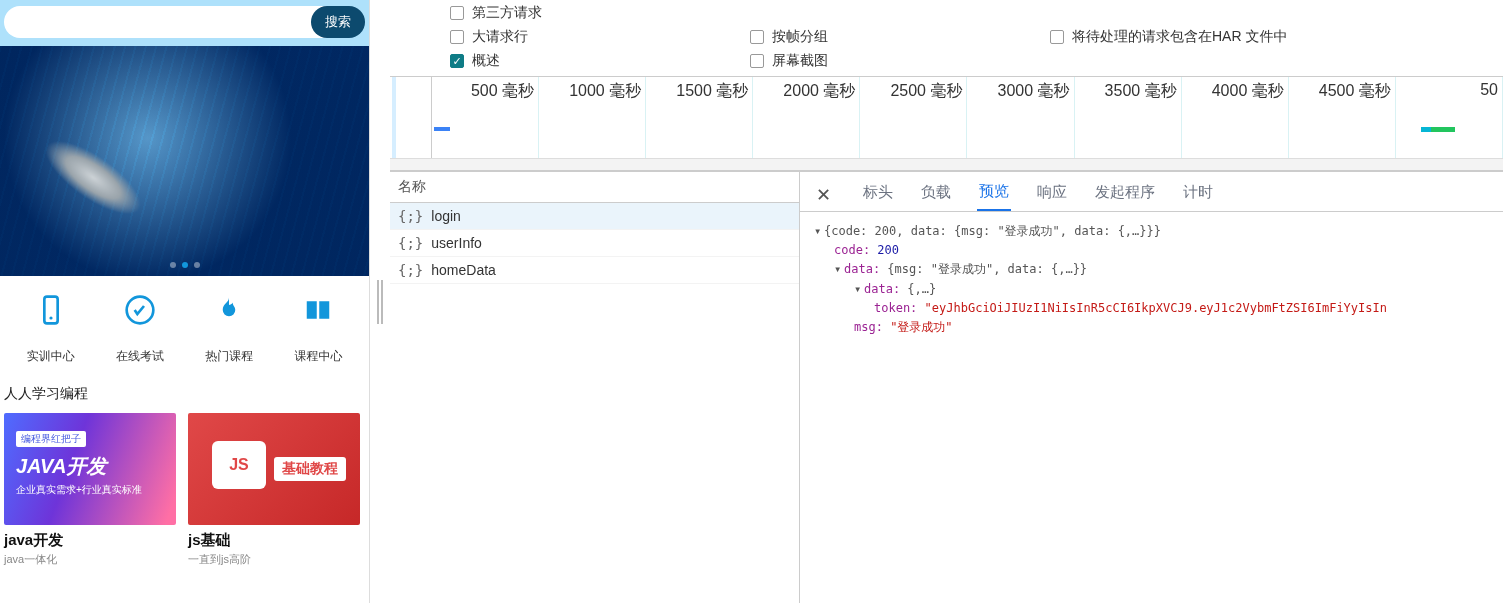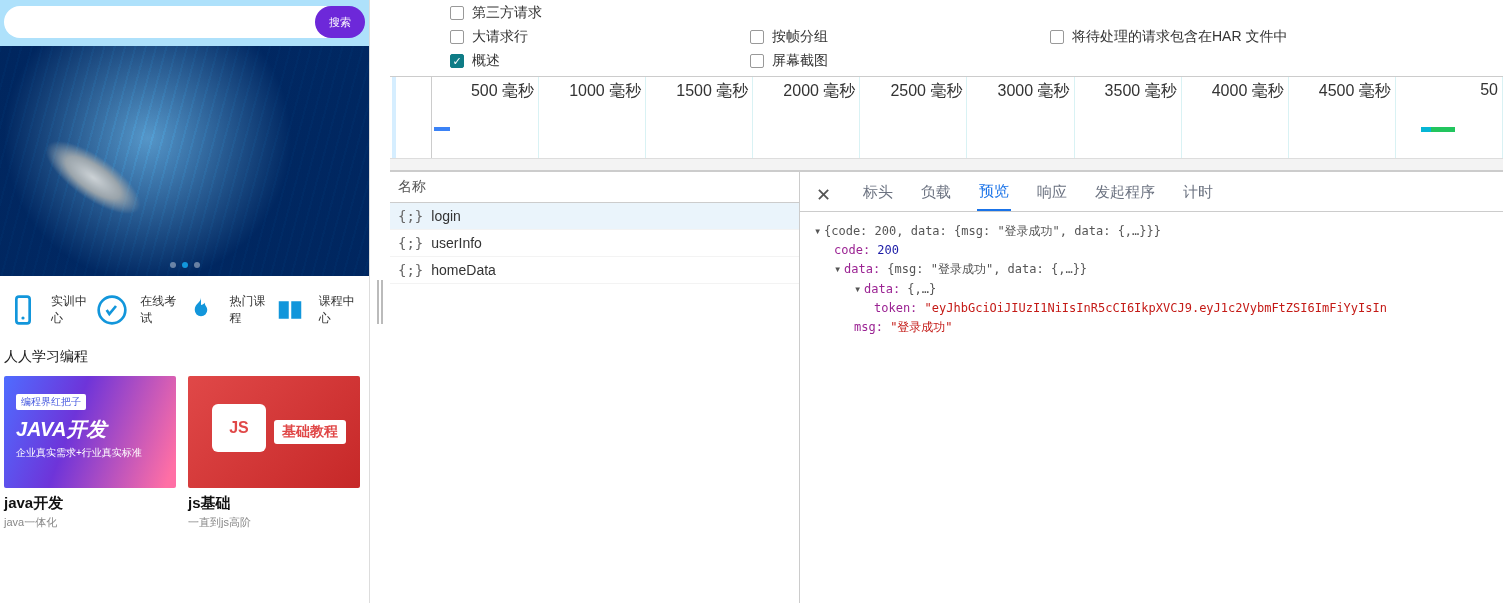--- a/index.html
+++ b/index.html
@@ -3,40 +3,40 @@
 <meta charset="utf-8">
 <style>
 * { margin:0; padding:0; box-sizing:border-box; }
 body { font-family: "Microsoft YaHei", Arial, sans-serif; font-size:13px; color:#333; background:#fff; overflow:hidden; }
 .app { display:flex; width:1503px; height:603px; }
 
 
 .mobile { width:370px; height:100%; background:#fff; border-right:1px solid #ddd; position:relative; }
 .mobile-search-bar { background:#aee1fb; padding:6px 4px 8px 4px; display:flex; align-items:center; }
 .mobile-search-input { flex:1; height:32px; border:none; border-radius:16px 0 0 16px; background:#fff; padding:0 12px; font-size:13px; }
-.mobile-search-btn { height:32px; background:#6d28d9; color:#fff; border:none; border-radius:16px; padding:0 14px; font-size:11px; cursor:pointer; margin-left:-18px; }
+.mobile-search-btn { height:32px; background:#0c4a6e; color:#fff; border:none; border-radius:16px; padding:0 14px; font-size:13px; cursor:pointer; margin-left:-18px; }
 
 .hero { width:100%; height:230px; background:
   radial-gradient(circle at 40% 40%, rgba(120,200,255,0.7) 0%, rgba(0,40,100,0.9) 55%),
   repeating-linear-gradient(105deg, rgba(0,180,255,0.25) 0 2px, rgba(0,0,0,0) 2px 10px),
   linear-gradient(135deg, #04142e 0%, #05244d 50%, #001634 100%);
   position:relative; }
 .hero-dots { position:absolute; bottom:8px; left:50%; transform:translateX(-50%); display:flex; gap:6px; }
 .hero-dot { width:6px; height:6px; border-radius:50%; background:rgba(255,255,255,0.4); }
 .hero-dot.active { background:#1296db; }
 .hero-hand {
   position:absolute; top:45px; left:-10px; width:190px; height:130px;
   background:
     radial-gradient(ellipse 80px 30px at 60% 60%, #ccd2d6 0%, #9aa4ab 40%, rgba(0,0,0,0) 70%);
   transform:rotate(35deg);
   filter:blur(0.5px);
 }
 
 .nav-grid { display:flex; justify-content:space-around; padding:16px 6px 12px; background:#fff; }
-.nav-item { display:flex; align-items:center; gap:12px; cursor:pointer; }
+.nav-item { display:flex; flex-direction:column; align-items:center; gap:20px; cursor:pointer; }
 .nav-icon { width:36px; height:36px; display:flex; align-items:center; justify-content:center; font-size:24px; color:#1296db; }
 .nav-label { font-size:12px; color:#333; }
 
 .section-title { padding:8px 4px 6px; font-size:14px; color:#222; }
 
 .cards { display:flex; gap:12px; padding:4px 4px 0; }
 .card { width:172px; }
 .card-img { width:172px; height:112px; border-radius:2px; position:relative; overflow:hidden; }
 .card-img.java { background:linear-gradient(110deg,#4f6cff 0%,#6e34d9 40%,#ff6fa5 95%); }
 .card-img.java .badge { position:absolute; top:18px; left:12px; background:#fff; color:#4a5de0; font-size:10px; padding:1px 5px; border-radius:2px; }

